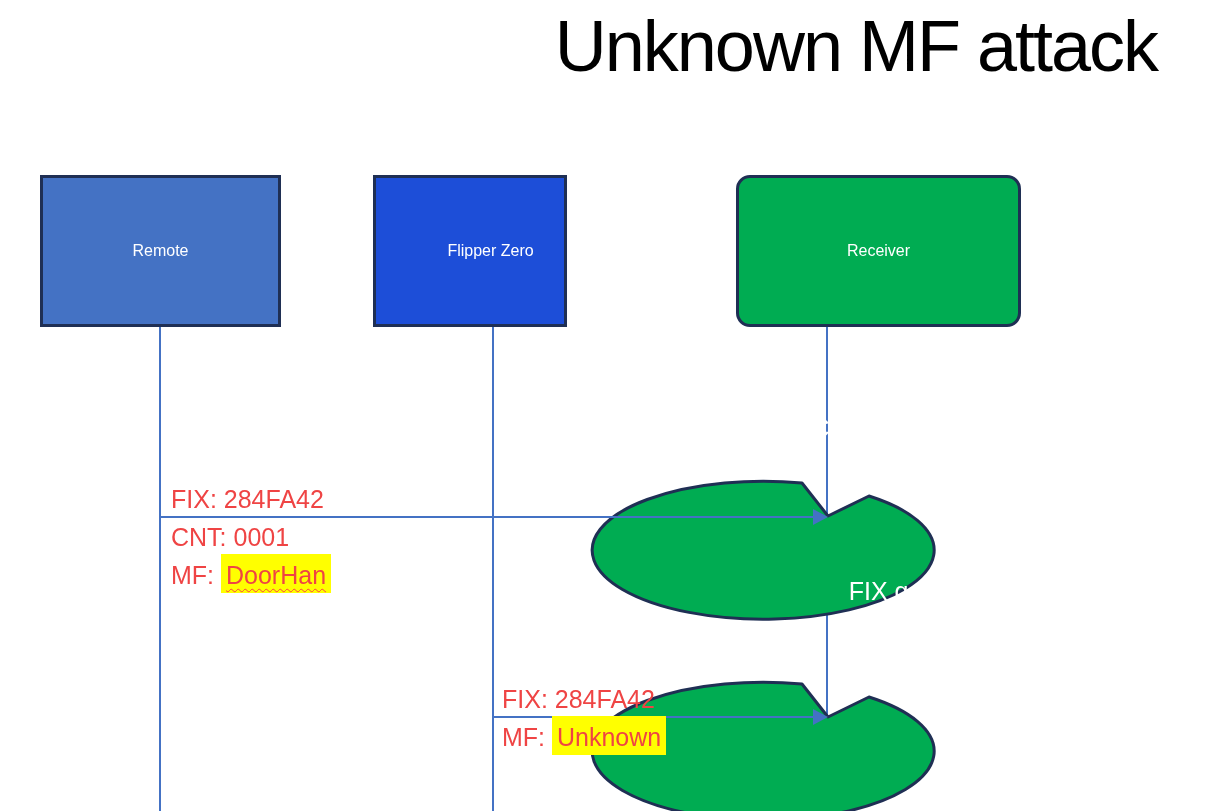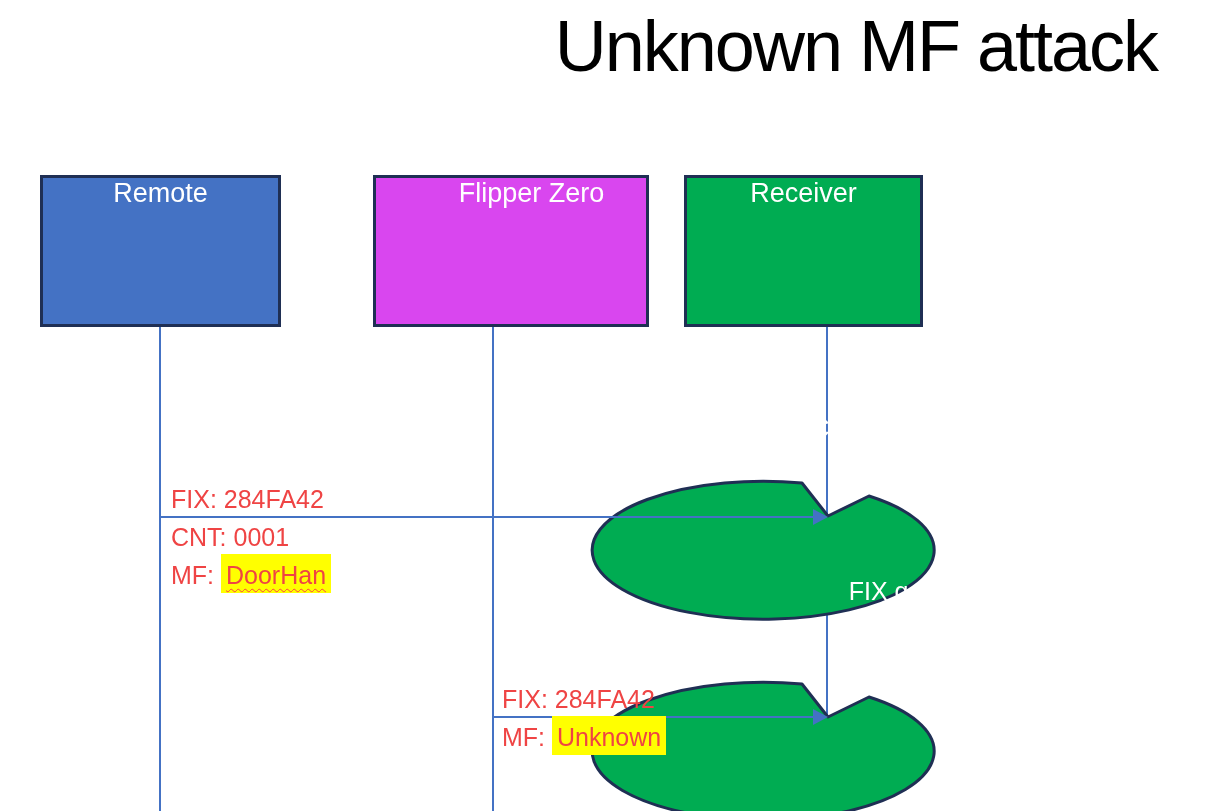--- a/index.html
+++ b/index.html
@@ -9,26 +9,26 @@
   }
   .title{
     position:absolute;left:57px;top:5px;width:1100px;
     font-size:72px;font-weight:200;letter-spacing:-2px;color:#000;
     white-space:nowrap;
     text-align:right;
   }
   .actor{
     position:absolute;top:175px;height:152px;
     border:3px solid #1F2F54;box-sizing:border-box;
-    display:flex;justify-content:center;
-    color:#fff;font-size:27px;
+    display:flex;align-items:center;justify-content:center;
+    color:#fff;font-size:16px;
   }
   .actor-remote{left:40px;width:241px;background:#4472C4;}
-  .actor-flipper{left:373px;width:276px;background:#d946ef;padding-left:41px;}
-  .actor-receiver{left:684px;width:239px;background:#00AC52;}
+  .actor-flipper{left:373px;width:194px;background:#1d4ed8;padding-left:41px;}
+  .actor-receiver{left:736px;width:285px;background:#00AC52;border-radius:14px;}
   .lifeline{
     position:absolute;top:327px;width:2px;height:484px;background:#4472C4;
   }
   .lifeline-remote{left:159px;}
   .lifeline-flipper{left:492px;}
   .lifeline-receiver{left:826px;}
   .bubble-svg{position:absolute;overflow:visible;}
   .bubble-svg.b1{left:727px;top:358px;}
   .bubble-svg.b2{left:727px;top:559px;}
   .bubble-text{

